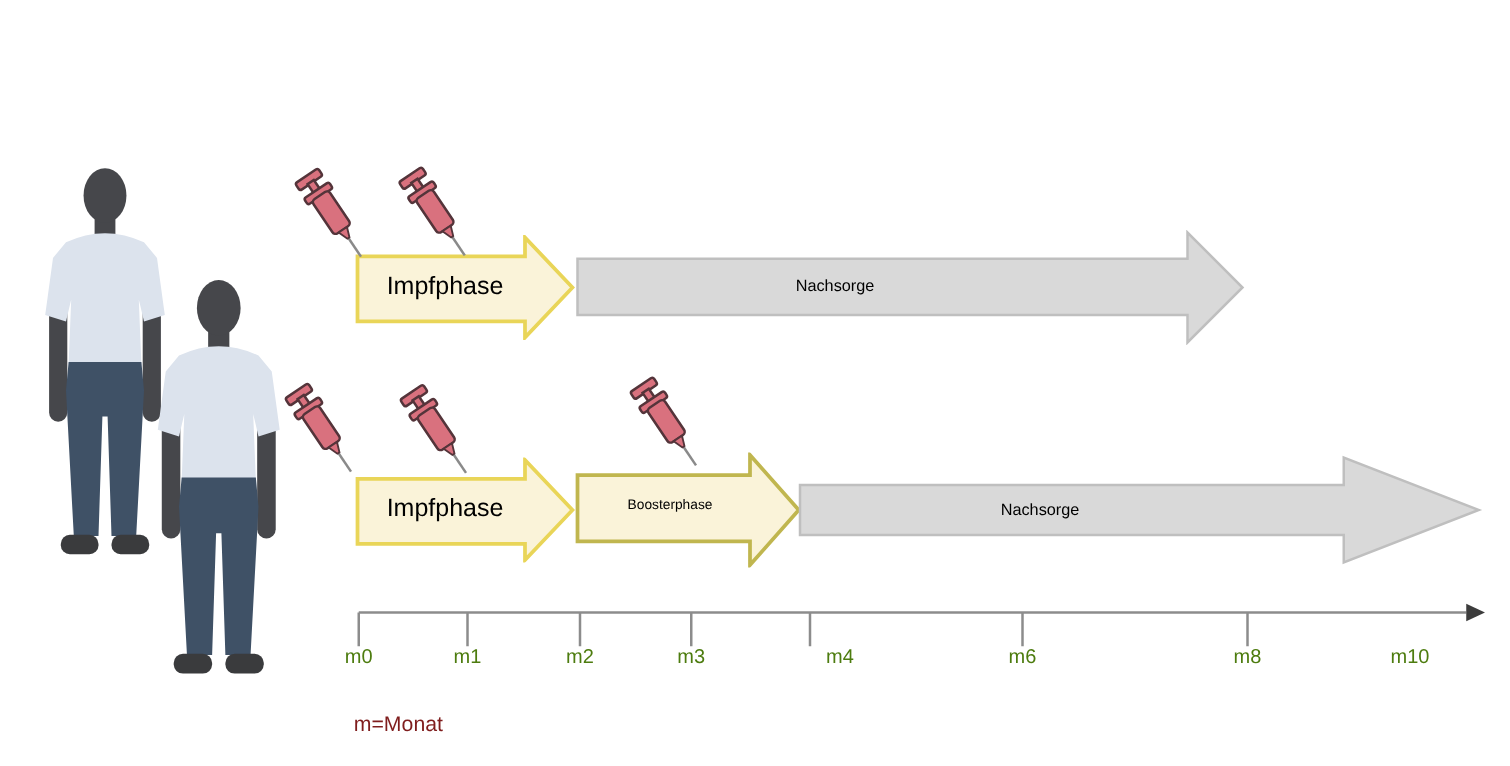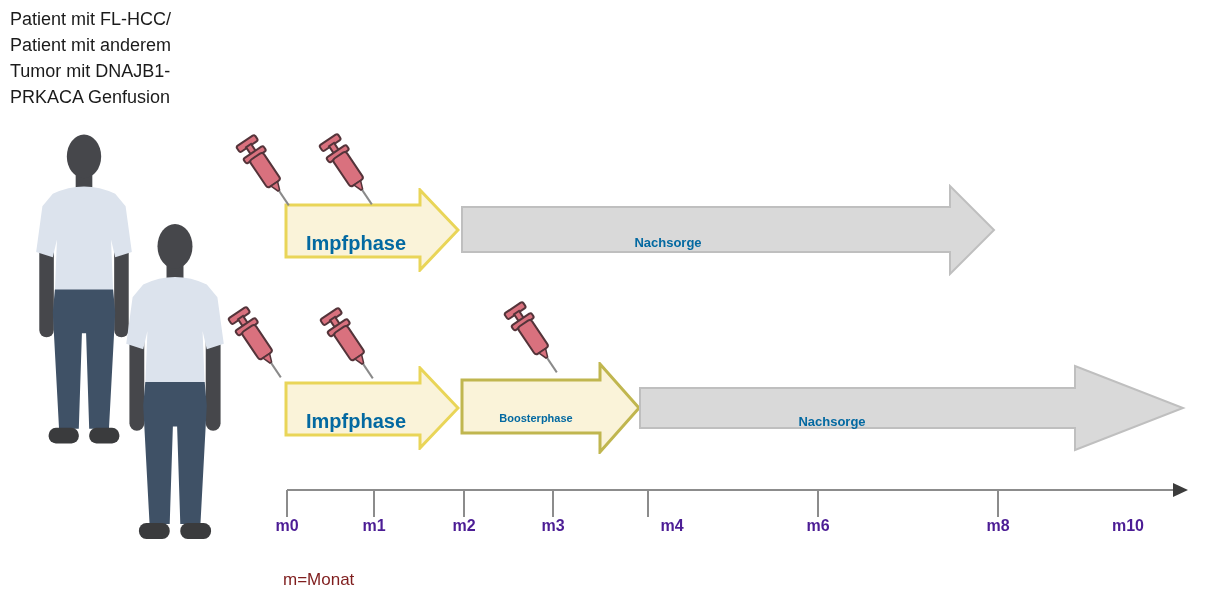--- a/index.html
+++ b/index.html
@@ -8,28 +8,28 @@
     font-family:"Liberation Sans",sans-serif;overflow:hidden;
   }
   .abs{position:absolute;}
   .intro{
     left:10px;top:6px;width:260px;
     font-size:18px;line-height:26px;color:#1b1b1b;
     white-space:pre-line;
   }
   .phase-label{
     position:absolute;transform:translateX(-50%);
-    font-weight:bold;color:#0369a1;white-space:nowrap;margin-top:14px;
+    font-weight:normal;color:#000000;white-space:nowrap;
   }
   .lbl-impf{font-size:20px;}
   .lbl-booster{font-size:11px;}
   .lbl-nach{font-size:13px;}
   .tick-label{
     position:absolute;top:517px;transform:translateX(-50%);
-    font-weight:bold;font-size:16px;color:#4c1d95;white-space:nowrap;
+    font-weight:normal;font-size:16px;color:#4d7c0f;white-space:nowrap;
   }
   .footnote{left:283px;top:570px;font-size:17px;color:#7f1d1d;}
   svg{display:block;}
 </style>
 </head>
 <body>
 
 <div class="canvas">
 
   <svg class="abs" width="0" height="0" style="left:0;top:0" aria-hidden="true">
@@ -50,24 +50,20 @@
           <rect x="29" y="1" width="22" height="7" rx="2" stroke-width="2" fill="#D9717E" stroke="#54343A"></rect>
           <rect x="37" y="7" width="6" height="9" stroke-width="2" fill="#D9717E" stroke="#54343A"></rect>
           <rect x="28" y="15" width="24" height="6" rx="2" stroke-width="2" fill="#D9717E" stroke="#54343A"></rect>
           <rect x="32" y="20" width="16" height="33" rx="3" stroke-width="2" fill="#D9717E" stroke="#54343A"></rect>
           <polygon points="36,53 44,53 41,61 39,61" stroke-width="1.5" fill="#D9717E" stroke="#54343A"></polygon>
         </g>
       </g>
     </defs>
   </svg>
 
-  <div class="abs intro">Patient mit FL-HCC/
-Patient mit anderem
-Tumor mit DNAJB1-
-PRKACA Genfusion</div>
 
   <svg class="abs" style="left:32px;top:133px" width="104" height="313" viewBox="0 0 100 300">
     <use href="#person-shape"></use>
   </svg>
   <svg class="abs" style="left:122px;top:212px" width="106" height="340" viewBox="0 0 100 300">
     <use href="#person-shape"></use>
   </svg>
 
   <svg class="abs" style="left:284px;top:188px" width="176" height="84" viewBox="0 0 176 84">
     <polygon points="2,17 136,17 136,2 174,42 136,82 136,69 2,69" stroke-width="3" fill="#FAF3D9" stroke="#E9D558"></polygon>

